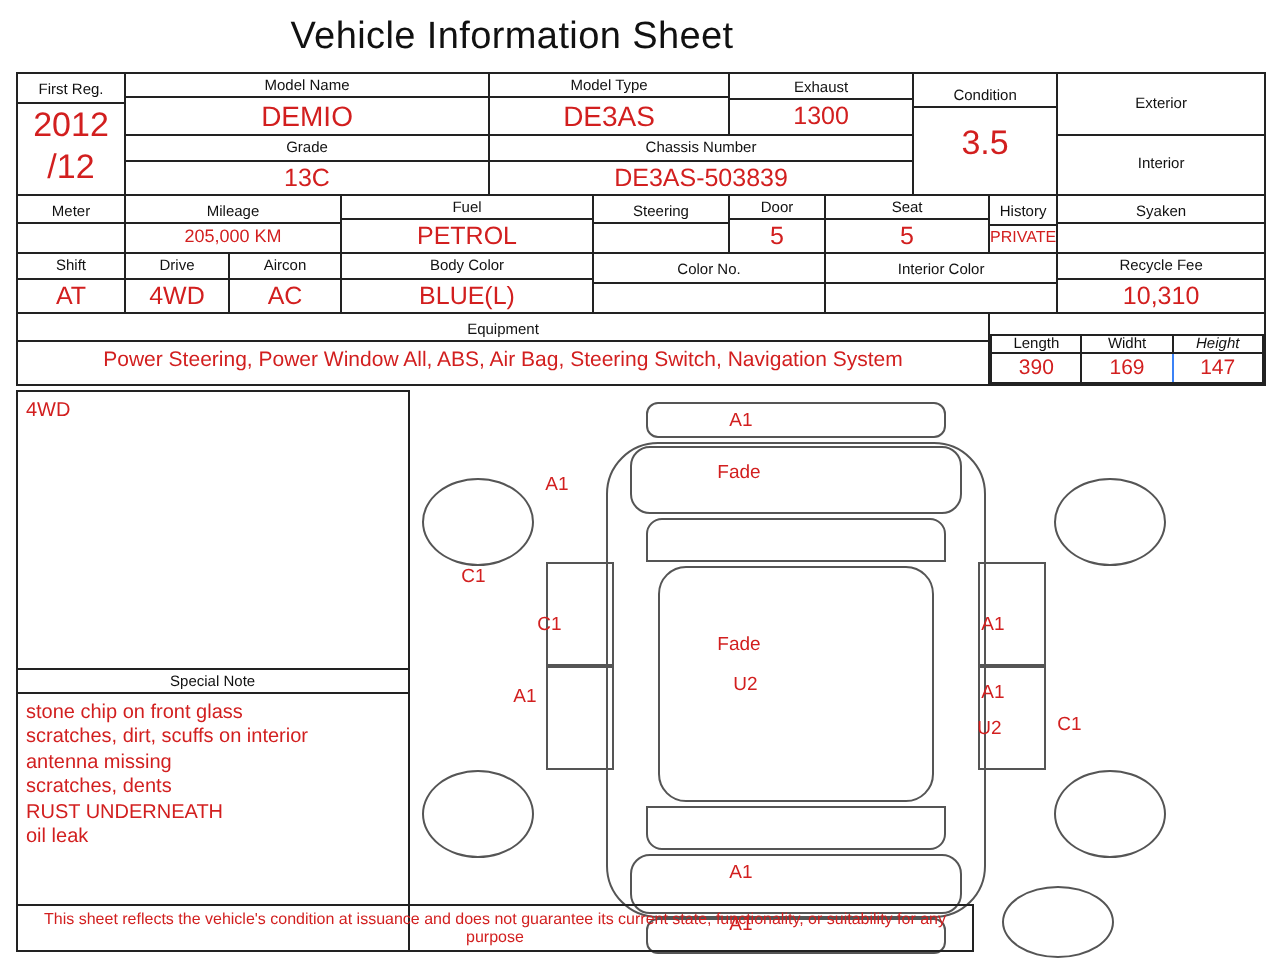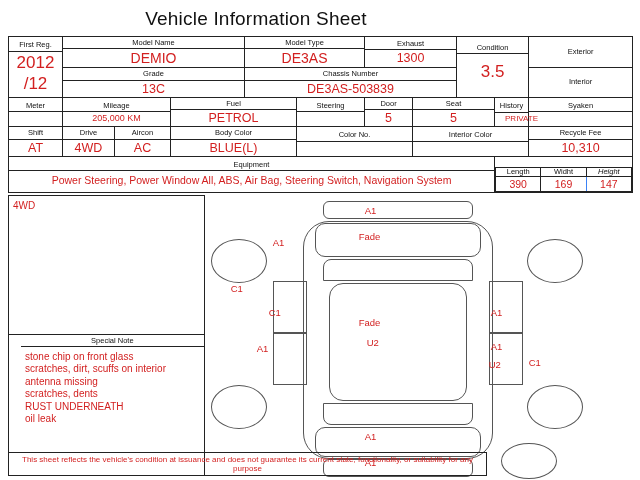--- a/index.html
+++ b/index.html
@@ -25,21 +25,21 @@
   .maintbl{border:1px solid #222;}
   .maintbl td{border:1px solid #222;padding:0;vertical-align:middle;}
   .lbl{font-size:7.5px;text-align:center;border-bottom:1px solid #222;line-height:1.25;padding:1px 0;}
   .dat{text-align:center;color:#d21f1f;padding:1px 0;}
 
   .f18{font-size:17px;}
   .f15{font-size:14px;}
   .f13{font-size:12.5px;}
   .f11{font-size:10.5px;}
   .f9{font-size:9px;}
-  .f8{font-size:8px;margin-left:10px;}
+  .f8{font-size:8px;}
 
   
   .lower{display:flex;margin-top:2px;}
   .leftcol{width:248px;}
   .boxed{border:1px solid #222;box-sizing:border-box;}
   .boxhdr{font-size:7.5px;text-align:center;border-bottom:1px solid #222;padding:1px 0;}
   .boxbody{color:#d21f1f;font-size:10px;padding:4px 4px;line-height:1.25;white-space:pre-line;}
 
   .diagram{position:relative;width:370px;height:285px;margin-left:6px;}
   .diagram .part{position:absolute;border:1px solid #555;box-sizing:border-box;}
@@ -230,21 +230,21 @@
     </tbody>
       </table>
   </div>
 
   <div class="lower">
 
     <div class="leftcol">
       <div class="boxed" style="height:140px;">
         <div class="boxbody">4WD</div>
       </div>
-      <div class="boxed" style="height:141px;border-top:none;padding-left:12px;">
+      <div class="boxed" style="height:141px;border-top:none;">
         <div class="boxhdr">Special Note</div>
         <div class="boxbody">stone chip on front glass
 scratches, dirt, scuffs on interior
 antenna missing
 scratches, dents
 RUST UNDERNEATH
 oil leak</div>
       </div>
     </div>
 

